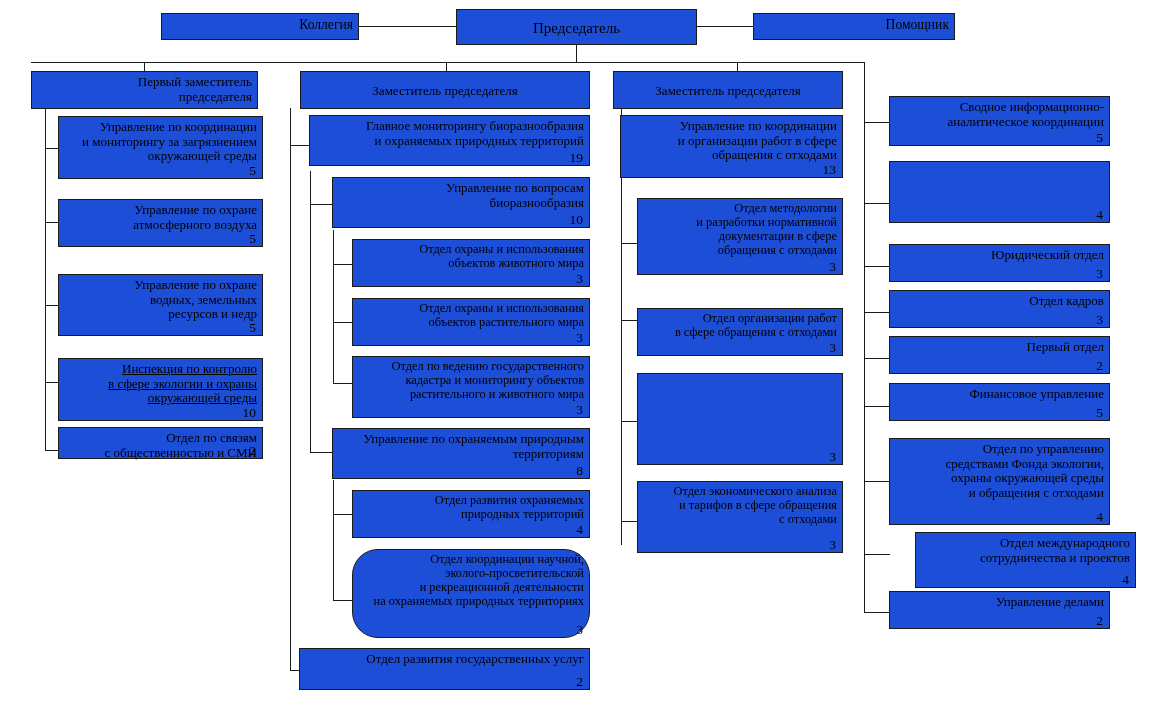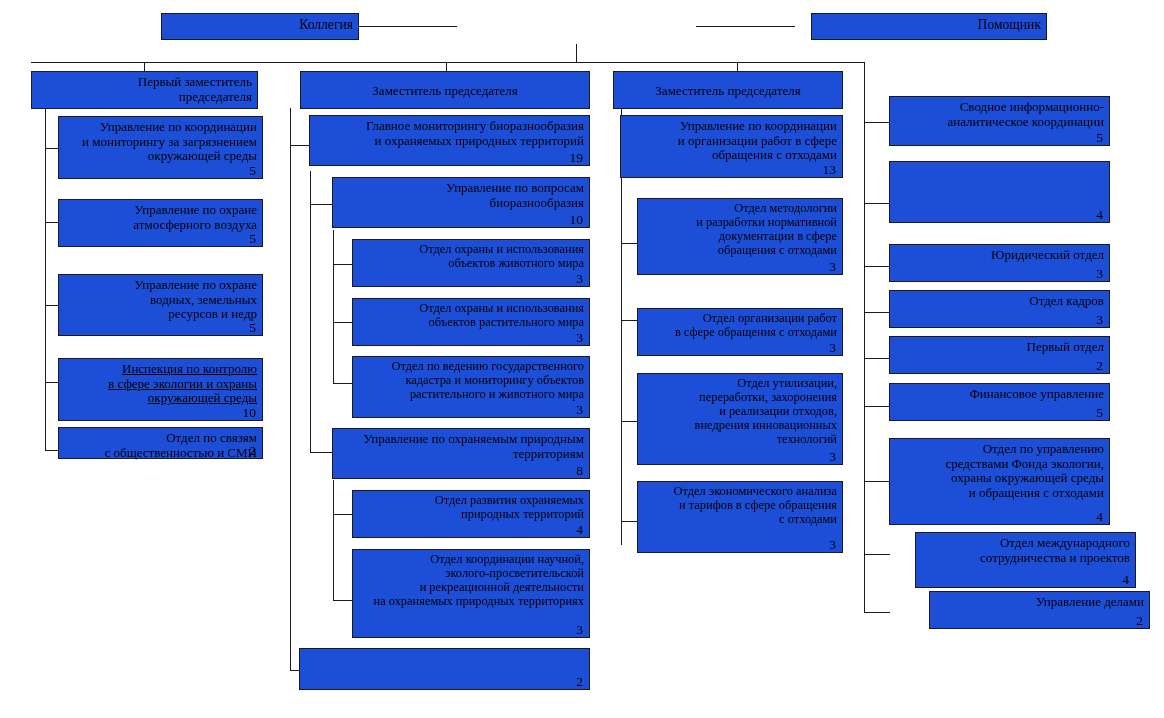--- a/index.html
+++ b/index.html
@@ -106,22 +106,25 @@
   <div class="line hline" style="left:864px; top:358px; width:26px;"></div>
   <div class="line hline" style="left:864px; top:406px; width:26px;"></div>
   <div class="line hline" style="left:864px; top:481px; width:26px;"></div>
   <div class="line hline" style="left:864px; top:554px; width:26px;"></div>
   <div class="line hline" style="left:864px; top:612px; width:26px;"></div>
 
   <div class="box t14" style="left:161px; top:13px; width:198px; height:27px;">
     <span class="label">Коллегия</span>
   </div>
 
-
-  <div class="box t14" style="left:811px; top:13px; width:236px; height:27px;">
+  <div class="box t14" style="left:456px; top:9px; width:241px; height:36px; font-size:15px; display:flex; align-items:center; justify-content:center;">
+    <span class="label">Председатель</span>
+  </div>
+
+  <div class="box t14" style="left:753px; top:13px; width:202px; height:27px;">
     <span class="label">Помощник</span>
   </div>
 
   <div class="box t13" style="left:31px; top:71px; width:227px; height:38px;">
     <span class="label">Первый заместитель
 председателя</span>
   </div>
 
   <div class="box t13" style="left:300px; top:71px; width:290px; height:38px; display:flex; align-items:center; justify-content:center;">
     <span class="label">Заместитель председателя</span>
@@ -193,29 +196,30 @@
     <span class="label">Управление по охраняемым природным
 территориям</span>
     <span class="count">8</span>
   </div>
 
   <div class="box t12" style="left:352px; top:490px; width:238px; height:48px;">
     <span class="label">Отдел развития охраняемых
 природных территорий</span>
     <span class="count">4</span>
   </div>
-  <div class="box t12" style="left:352px; top:549px; width:238px; height:89px;">
+  <div class="box t12" style="left:352px; top:549px; width:238px; height:89px;border-radius:26px;">
     <span class="label">Отдел координации научной,
 эколого-просветительской
 и рекреационной деятельности
 на охраняемых природных территориях</span>
     <span class="count">3</span>
   </div>
 
   <div class="box t13" style="left:299px; top:648px; width:291px; height:42px;">
+    <span class="label">Отдел развития государственных услуг</span>
     <span class="count">2</span>
   </div>
 
   <div class="box t13" style="left:620px; top:115px; width:223px; height:63px;">
     <span class="label">Управление по координации
 и организации работ в сфере
 обращения с отходами</span>
     <span class="count">13</span>
   </div>
 
@@ -225,25 +229,20 @@
 документации в сфере
 обращения с отходами</span>
     <span class="count">3</span>
   </div>
   <div class="box t12" style="left:637px; top:308px; width:206px; height:48px;">
     <span class="label">Отдел организации работ
 в сфере обращения с отходами</span>
     <span class="count">3</span>
   </div>
   <div class="box t12" style="left:637px; top:373px; width:206px; height:92px;">
-    <span class="label">Отдел утилизации,
-переработки, захоронения
-и реализации отходов,
-внедрения инновационных
-технологий</span>
     <span class="count">3</span>
   </div>
   <div class="box t12" style="left:637px; top:481px; width:206px; height:72px;">
     <span class="label">Отдел экономического анализа
 и тарифов в сфере обращения
 с отходами</span>
     <span class="count">3</span>
   </div>
 
   <div class="box t13" style="left:889px; top:96px; width:221px; height:50px;">
@@ -275,18 +274,18 @@
 средствами Фонда экологии,
 охраны окружающей среды
 и обращения с отходами</span>
     <span class="count">4</span>
   </div>
   <div class="box t13" style="left:915px; top:532px; width:221px; height:56px;">
     <span class="label">Отдел международного
 сотрудничества и проектов</span>
     <span class="count">4</span>
   </div>
-  <div class="box t13" style="left:889px; top:591px; width:221px; height:38px;margin-left:40px;">
+  <div class="box t13" style="left:889px; top:591px; width:221px; height:38px;">
     <span class="label">Управление делами</span>
     <span class="count">2</span>
   </div>
 
 </div>
 
 </body></html>

